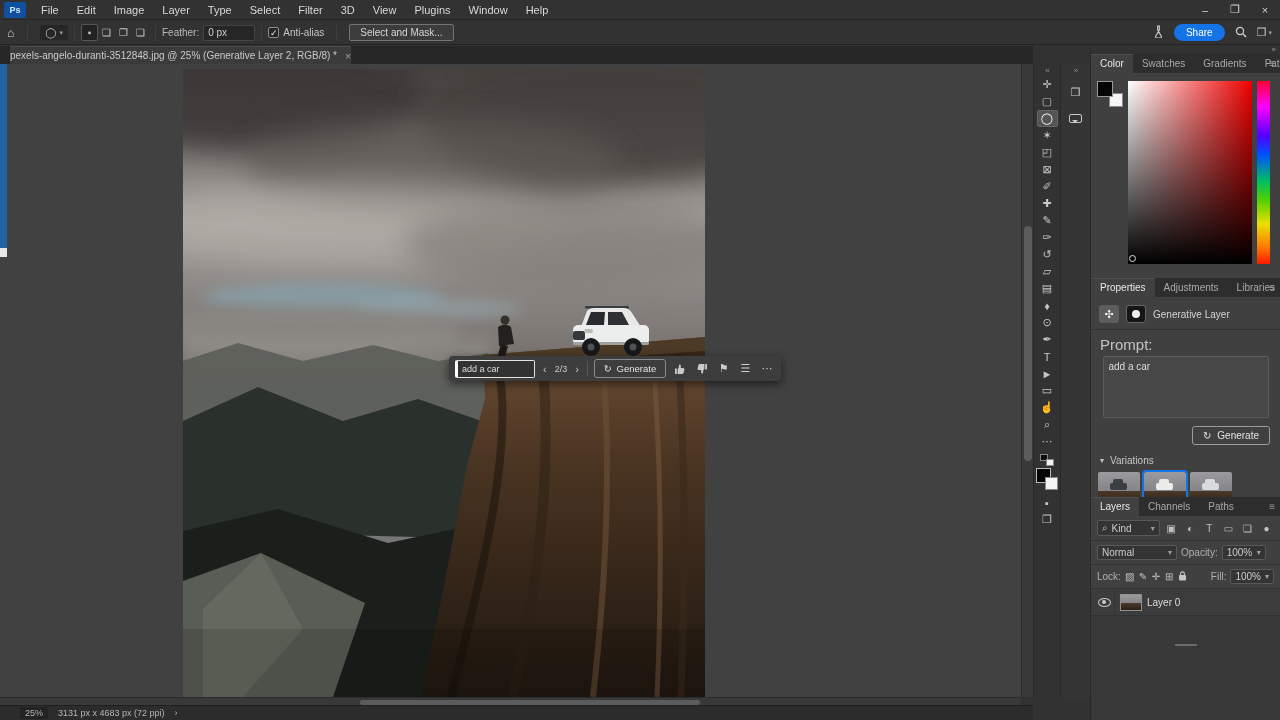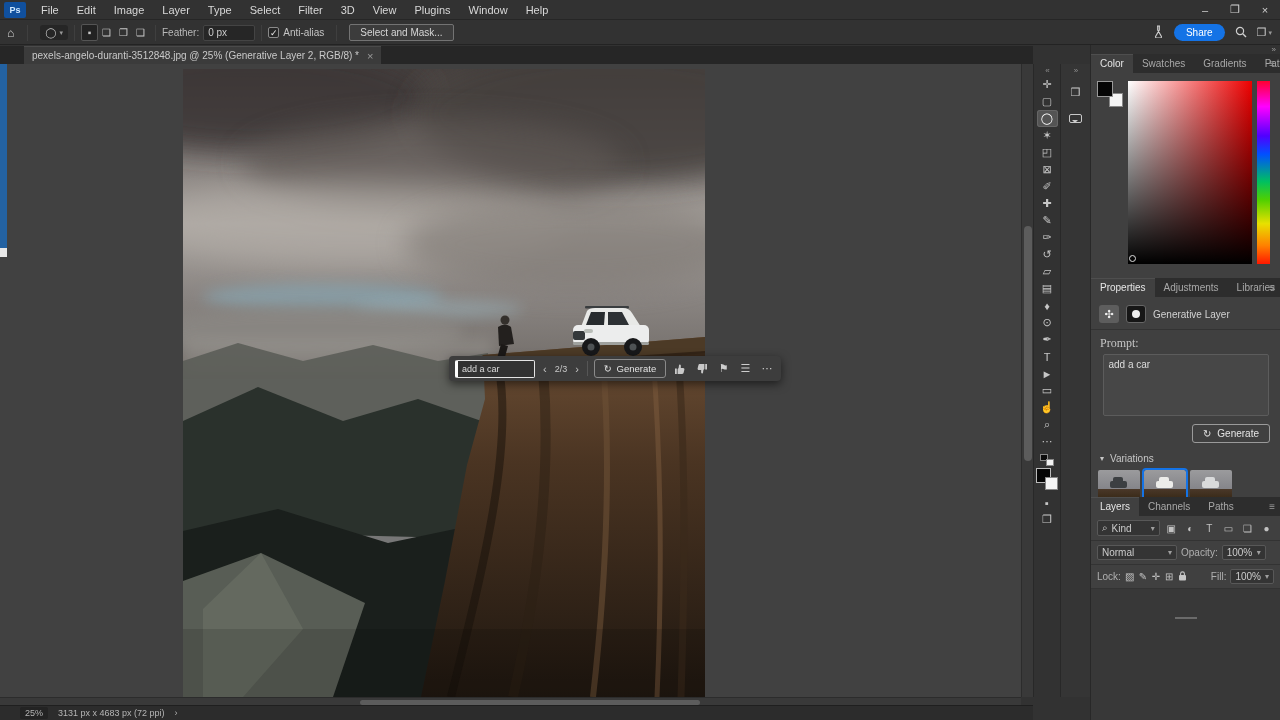--- a/index.html
+++ b/index.html
@@ -23,21 +23,21 @@
   .tool-preview { display:flex; align-items:center; gap:3px; padding:2px 5px; background:#262626; border-radius:3px; margin-left:6px; }
   .mode-box { width:17px; height:17px; display:flex; align-items:center; justify-content:center; font-size:10px; color:#c6c6c6; border-radius:2px; }
   .mode-box.active { background:#222; box-shadow:inset 0 0 0 1px #555; }
   .field { background:#262626; border:1px solid #444; border-radius:2px; height:16px; font-size:10px; color:#ccc; padding:0 4px; width:52px; font-family:"Liberation Sans",sans-serif; }
   .chk { width:11px; height:11px; border:1px solid #8a8a8a; border-radius:2px; background:#262626; display:inline-flex; align-items:center; justify-content:center; font-size:9px; color:#e8e8e8; margin-right:4px; }
   .btn-outline { border:1px solid #737373; background:#3c3c3c; border-radius:2px; padding:2px 10px; font-size:10px; color:#d6d6d6; }
   .share-pill { background:#1473e6; color:#fff; border:none; border-radius:9px; padding:3px 12px; font-size:10px; }
 
   
   .tabstrip { left:0; top:46px; width:1033px; height:18px; background:#262626; display:flex; }
-  .doctab { background:#3b3b3b; color:#c9c9c9; font-size:10px; display:flex; align-items:center; gap:8px; padding:0 8px; margin-left:24px; border-top:1px solid #4a4a4a; }
+  .doctab { background:#3b3b3b; color:#c9c9c9; font-size:10px; display:flex; align-items:center; gap:8px; padding:0 0; margin-left:10px; border-top:1px solid #4a4a4a; }
   .doctab .x { color:#9a9a9a; font-size:11px; }
 
   
   .canvas { left:0; top:64px; width:1021px; height:633px; background:#414141; overflow:hidden; }
   .blue-strip { left:0; top:64px; width:7px; height:184px; background:#2362a2; }
   .white-chip { left:0; top:248px; width:7px; height:9px; background:#e8e8e8; }
   .photo { left:183px; top:69px; width:522px; height:628px; overflow:hidden; background:#777; }
   .vscroll { left:1021px; top:64px; width:12px; height:633px; background:#393939; border-left:1px solid #2c2c2c; }
   .vscroll .thumb { position:absolute; left:2px; top:162px; width:8px; height:235px; background:#5c5c5c; border-radius:4px; }
   .hscroll { left:0; top:697px; width:1021px; height:8px; background:#393939; border-top:1px solid #2c2c2c; }
@@ -86,21 +86,21 @@
   .fgbg .b { position:absolute; right:0; bottom:0; width:14px; height:14px; background:#f5f5f5; border:1px solid #888; }
   .satsq { position:relative; width:124px; height:183px; background:linear-gradient(to bottom, rgba(0,0,0,0) 0%, #000 100%), linear-gradient(to right, #fff 0%, #e00 100%); }
   .satsq .cursor { position:absolute; left:1px; bottom:2px; width:7px; height:7px; border:1px solid #ddd; border-radius:50%; }
   .huebar { width:13px; height:183px; background:linear-gradient(to bottom, #ff0030 0%, #ff00ff 14%, #5000ff 30%, #0050ff 40%, #00c060 55%, #50d000 65%, #e8e000 78%, #ff8000 90%, #ff1800 100%); }
 
   
   .props-idrow { display:flex; align-items:center; gap:7px; padding:8px 8px 6px; }
   .badge { width:20px; height:18px; border-radius:3px; background:#5d5d5d; display:flex; align-items:center; justify-content:center; color:#f0f0f0; font-size:11px; }
   .badge.mask { background:#161616; border:1px solid #666; }
   .badge.mask i { width:8px; height:8px; border-radius:50%; background:#ededed; }
-  .plabel { font-size:12px; color:#c4c4c4; padding:6px 9px 3px;font-family:Liberation Serif, serif; }
+  .plabel { font-size:15px; color:#c4c4c4; padding:6px 9px 3px; }
   .prompt-area { display:block; width:166px; height:62px; margin:0 auto; background:#474747; border:1px solid #5c5c5c; border-radius:2px; color:#ddd; font-size:10px; padding:4px 5px; resize:none; font-family:"Liberation Sans",sans-serif; }
   .gen-btn2 { display:flex; align-items:center; gap:6px; border:1px solid #9a9a9a; border-radius:3px; background:transparent; color:#e4e4e4; font-size:10px; padding:3px 10px; margin:8px 10px 0 auto; }
   .var-head { display:flex; align-items:center; gap:6px; font-size:10px; color:#c6c6c6; padding:10px 9px 6px; }
   .varthumbs { display:flex; gap:4px; padding:0 0 10px 7px; }
   .vthumb { width:42px; height:30px; border-radius:2px; position:relative; overflow:hidden; background:linear-gradient(to bottom, #9b9b9d 0%, #85858a 62%, #4a3829 63%, #362715 100%); }
   .vthumb.sel { outline:2px solid #1473e6; outline-offset:0; }
   .vcar { position:absolute; top:11px; left:12px; width:17px; height:7px; border-radius:2px; }
   .vcar::before { content:''; position:absolute; top:-4px; left:3px; width:10px; height:5px; border-radius:2px 2px 0 0; background:inherit; }
 
   
@@ -453,20 +453,27 @@
             <path d="M2.6 4V2.8a1.9 1.9 0 0 1 3.8 0V4" fill="none" stroke="#c6c6c6" stroke-width="1.1"></path>
           </svg>
       </span>
       <span style="color:#b0b0b0;margin-left:20px">Fill:</span>
       <span class="dd" style="width:44px">
         <span>100%</span>
         <span class="cv">▾</span>
       </span>
     </div>
     <div class="layers-list">
+      <div class="lrow">
+        <span class="eyecell">
+            <span class="eye"></span>
+          </span>
+        <span class="lthumb" style="background:linear-gradient(to bottom,#9b9b9d 0%,#85858a 55%,#4a3829 56%,#2c2013 100%)"></span>
+        <span>Layer 0</span>
+      </div>
     </div>
     <div class="grip"></div>
   </div>
 
   <div class="statusbar abs">
     <span class="zoombox">25%</span>
     <span>3131 px x 4683 px (72 ppi)</span>
     <span>›</span>
   </div>
 

